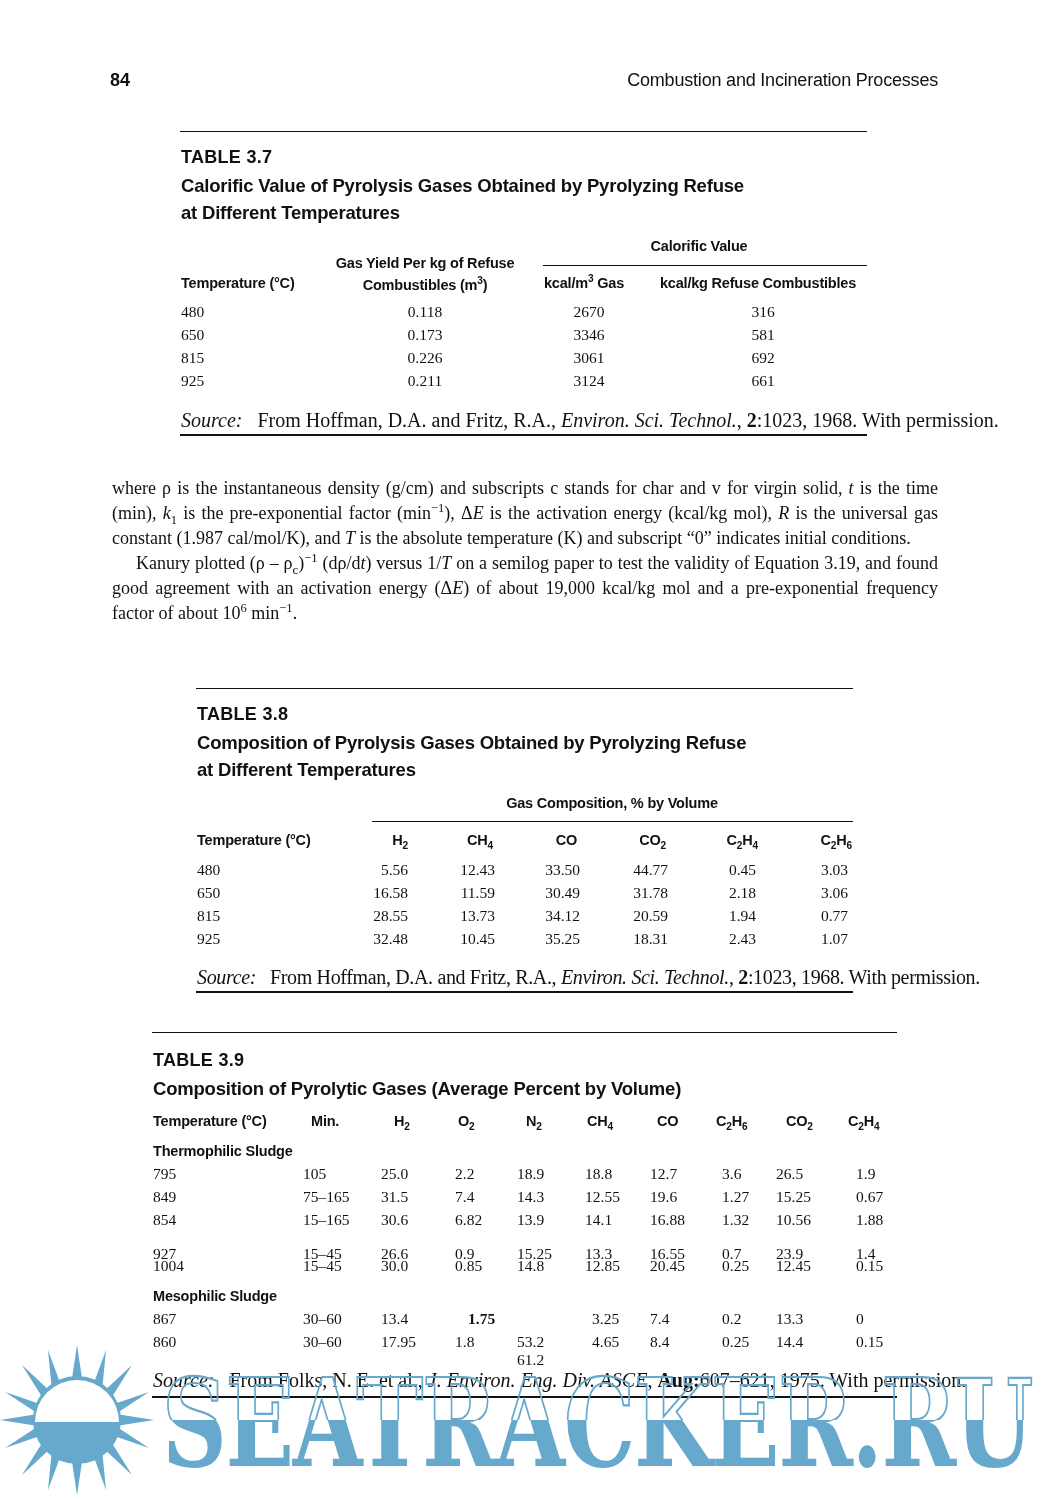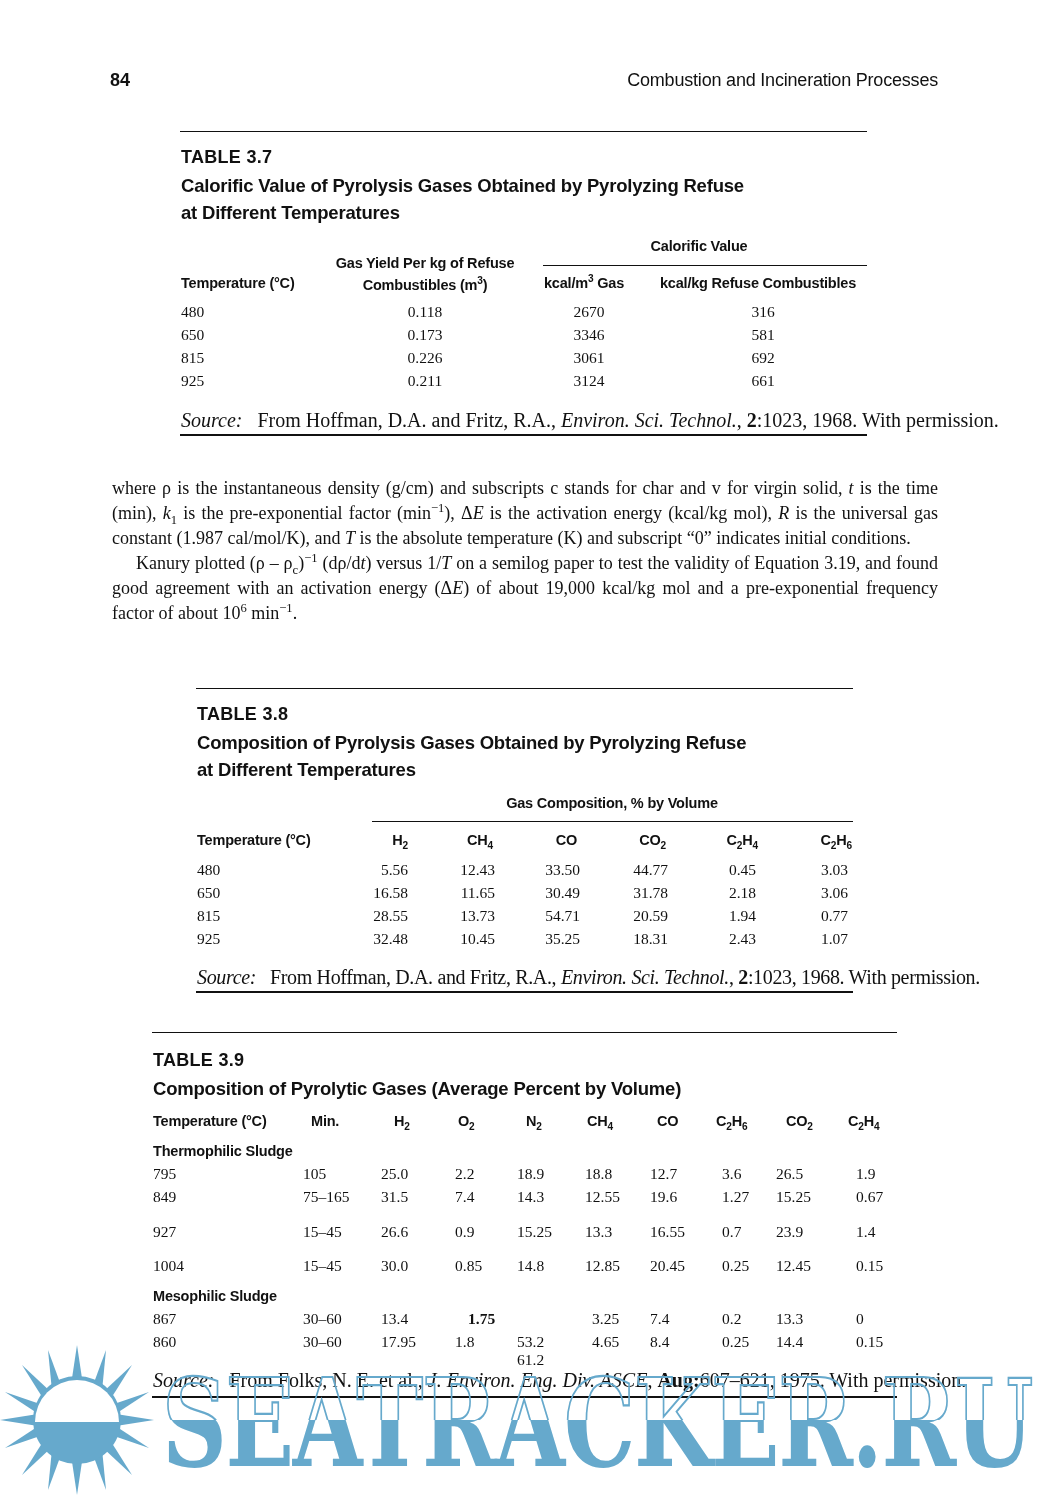--- a/index.html
+++ b/index.html
@@ -125,31 +125,31 @@
       <span class="cell td r" style="left:408px;">5.56</span>
       <span class="cell td r" style="left:495px;">12.43</span>
       <span class="cell td r" style="left:580px;">33.50</span>
       <span class="cell td r" style="left:668px;">44.77</span>
       <span class="cell td r" style="left:756px;">0.45</span>
       <span class="cell td r" style="left:848px;">3.03</span>
     </div>
     <div class="row" style="top:23px;">
       <span class="cell td" style="left:197px;">650</span>
       <span class="cell td r" style="left:408px;">16.58</span>
-      <span class="cell td r" style="left:495px;">11.65</span>
+      <span class="cell td r" style="left:495px;">11.59</span>
       <span class="cell td r" style="left:580px;">30.49</span>
       <span class="cell td r" style="left:668px;">31.78</span>
       <span class="cell td r" style="left:756px;">2.18</span>
       <span class="cell td r" style="left:848px;">3.06</span>
     </div>
     <div class="row" style="top:46px;">
       <span class="cell td" style="left:197px;">815</span>
       <span class="cell td r" style="left:408px;">28.55</span>
       <span class="cell td r" style="left:495px;">13.73</span>
-      <span class="cell td r" style="left:580px;">54.71</span>
+      <span class="cell td r" style="left:580px;">34.12</span>
       <span class="cell td r" style="left:668px;">20.59</span>
       <span class="cell td r" style="left:756px;">1.94</span>
       <span class="cell td r" style="left:848px;">0.77</span>
     </div>
     <div class="row" style="top:69px;">
       <span class="cell td" style="left:197px;">925</span>
       <span class="cell td r" style="left:408px;">32.48</span>
       <span class="cell td r" style="left:495px;">10.45</span>
       <span class="cell td r" style="left:580px;">35.25</span>
       <span class="cell td r" style="left:668px;">18.31</span>
@@ -203,21 +203,33 @@
       <span class="cell td" style="left:303px;">75–165</span>
       <span class="cell td" style="left:381px;">31.5</span>
       <span class="cell td" style="left:455px;">7.4</span>
       <span class="cell td" style="left:517px;">14.3</span>
       <span class="cell td" style="left:585px;">12.55</span>
       <span class="cell td" style="left:650px;">19.6</span>
       <span class="cell td" style="left:722px;">1.27</span>
       <span class="cell td" style="left:776px;">15.25</span>
       <span class="cell td" style="left:856px;">0.67</span>
     </div>
-    <div class="row" style="top:58px;">
+    <div class="row" style="top:46px;">
+      <span class="cell td" style="left:153px;">854</span>
+      <span class="cell td" style="left:303px;">15–165</span>
+      <span class="cell td" style="left:381px;">30.6</span>
+      <span class="cell td" style="left:455px;">6.82</span>
+      <span class="cell td" style="left:517px;">13.9</span>
+      <span class="cell td" style="left:585px;">14.1</span>
+      <span class="cell td" style="left:650px;">16.88</span>
+      <span class="cell td" style="left:722px;">1.32</span>
+      <span class="cell td" style="left:776px;">10.56</span>
+      <span class="cell td" style="left:856px;">1.88</span>
+    </div>
+    <div class="row" style="top:80px;">
       <span class="cell td" style="left:153px;">927</span>
       <span class="cell td" style="left:303px;">15–45</span>
       <span class="cell td" style="left:381px;">26.6</span>
       <span class="cell td" style="left:455px;">0.9</span>
       <span class="cell td" style="left:517px;">15.25</span>
       <span class="cell td" style="left:585px;">13.3</span>
       <span class="cell td" style="left:650px;">16.55</span>
       <span class="cell td" style="left:722px;">0.7</span>
       <span class="cell td" style="left:776px;">23.9</span>
       <span class="cell td" style="left:856px;">1.4</span>

